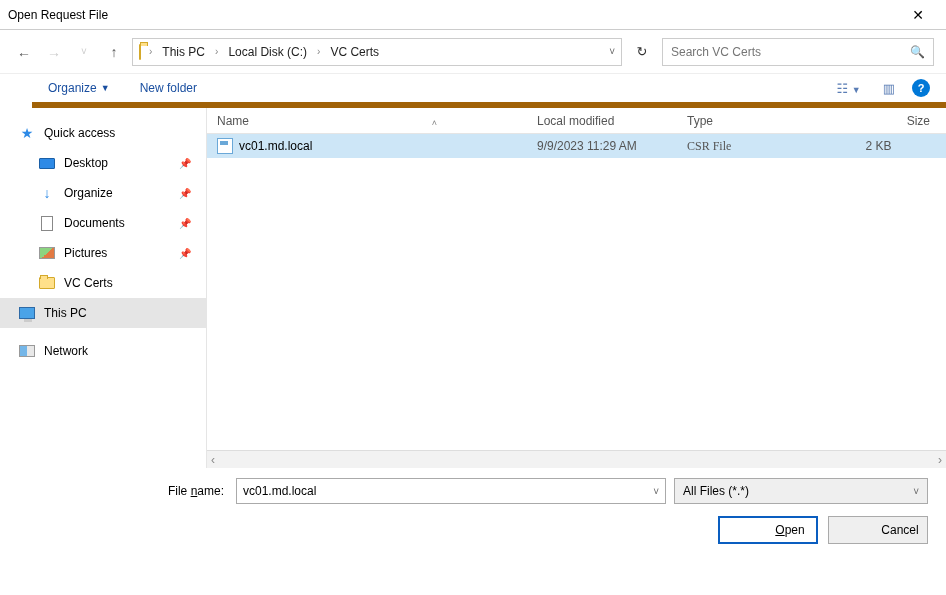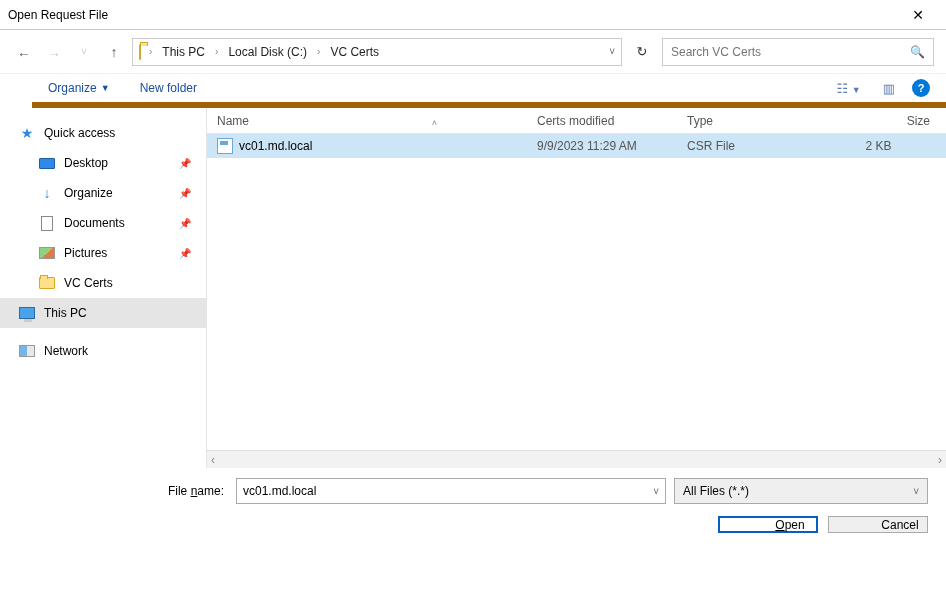--- a/index.html
+++ b/index.html
@@ -53,36 +53,36 @@
   .col-date { flex:0 0 150px; }
   .col-type { flex:0 0 140px; }
   .col-size { flex:1; text-align:right; padding-right:16px; }
   .sort-ind { font-size:9px; color:#888; }
   .filelist { flex:1; overflow:auto; }
   .filerow { display:flex; height:24px; align-items:center; }
   .filerow.sel { background:#cde6f7; }
   .filerow .col { padding-left:10px; }
   .fr-name { flex:0 0 320px; display:flex; align-items:center; gap:6px; }
   .fr-date { flex:0 0 150px; color:#555; }
-  .fr-type { flex:0 0 140px; color:#555; }
+  .fr-type { flex:0 0 140px; color:#555;font-family:Liberation Serif, serif; }
   .fr-size { flex:1; text-align:center; padding-right:16px; color:#555; }
   .fileicon { width:16px; height:16px; background:#fff; border:1px solid #6aa8d8; position:relative; }
   .fileicon::after { content:''; position:absolute; top:2px; left:2px; width:8px; height:4px; background:#6aa8d8; }
   .hscroll { height:18px; background:#f2f2f2; border-top:1px solid #ddd; display:flex; align-items:center; justify-content:space-between; padding:0 4px; color:#888; font-size:10px; }
 
   .bottom { padding:10px 18px 0 18px; }
   .fnrow { display:flex; align-items:center; gap:8px; margin-bottom:12px; }
   .fnrow .lbl { width:210px; text-align:right; padding-right:4px; }
   .fnrow .combo { flex:0 0 430px; height:26px; border:1px solid #aaa; display:flex; align-items:center; padding:0 6px; }
   .fnrow .combo input { border:none; outline:none; flex:1; }
   .fnrow .combo .dd { color:#666; font-size:10px; }
   .filter { flex:1; height:26px; border:1px solid #aaa; background:#efefef; display:flex; align-items:center; padding:0 8px; }
   .filter .dd { margin-left:auto; color:#666; font-size:10px; }
   .btnrow { display:flex; justify-content:flex-end; gap:10px; padding-right:0; }
-  .btn { width:100px; height:17px; display:flex; align-items:center; justify-content:center; cursor:default;padding-left:44px; }
+  .btn { width:100px; height:28px; display:flex; align-items:center; justify-content:center; cursor:default;padding-left:44px; }
   .btn.primary { border:2px solid #0a5ec0; background:#fff; color:#000; }
   .btn.secondary { border:1px solid #aaa; background:#efefef; }
   .ul { text-decoration:underline; }
 </style>
 </head>
 <body>
 
 <div class="titlebar">
   <span class="title">Open Request File</span>
   <span class="close">✕</span>
@@ -179,21 +179,21 @@
       <span>Network</span>
     </div>
   </div>
 
   <div class="filepane">
     <div class="cols">
       <div class="col col-name">
         <span>Name</span>
         <span class="sort-ind" style="margin-left:auto; padding-right:90px;">˄</span>
       </div>
-      <div class="col col-date">Certs modified</div>
+      <div class="col col-date">Local modified</div>
       <div class="col col-type">Type</div>
       <div class="col col-size">Size</div>
     </div>
     <div class="filelist">
       <div class="filerow sel">
         <div class="col fr-name">
           <span class="fileicon"></span>
           <span>vc01.md.local</span>
         </div>
         <div class="col fr-date">9/9/2023 11:29 AM</div>

